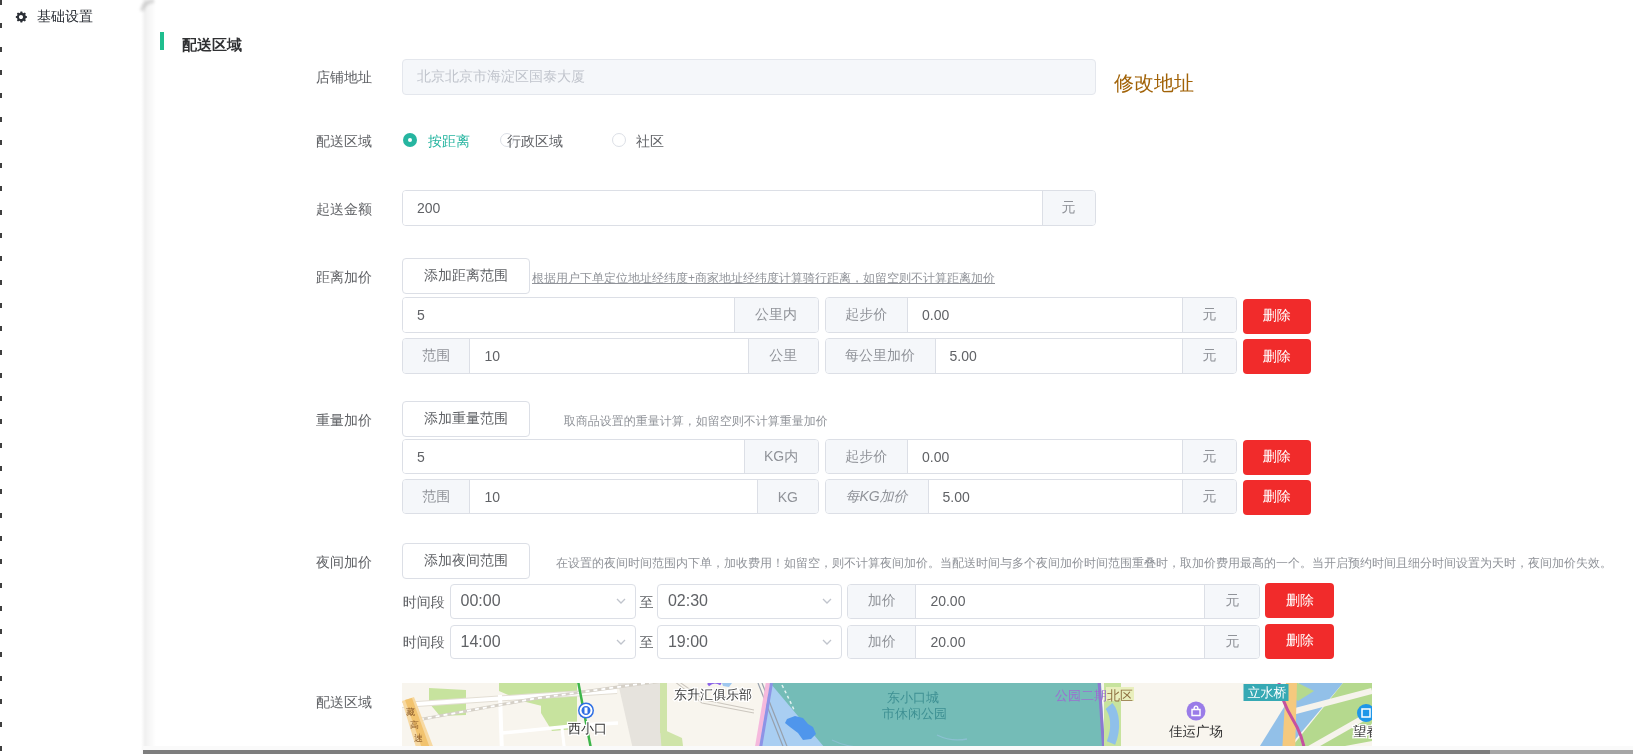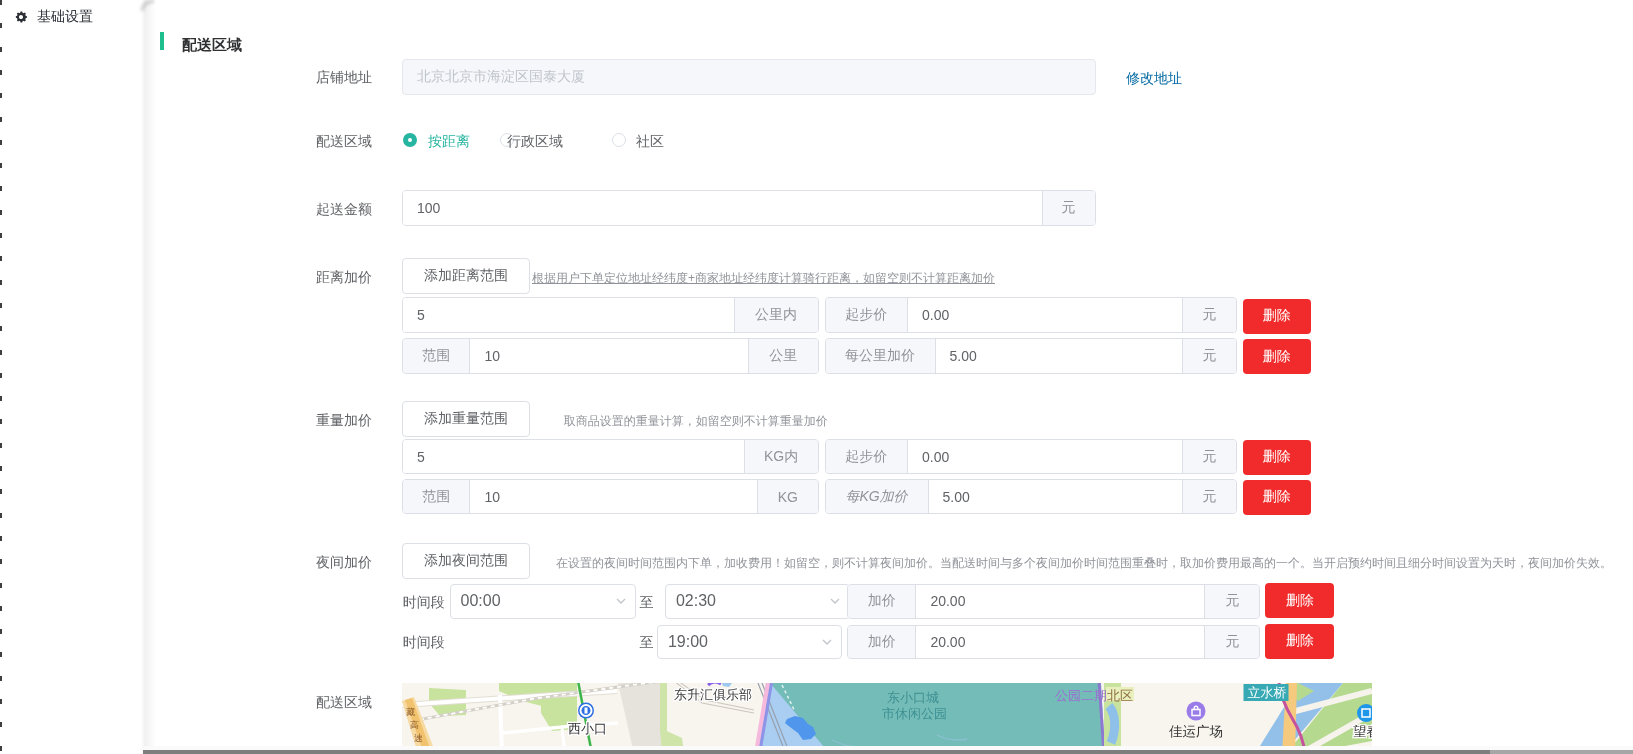--- a/index.html
+++ b/index.html
@@ -71,38 +71,38 @@
     <span>基础设置</span>
   </div>
 
   <div class="abs" id="tbar"></div>
   <div class="abs" id="ttext">配送区域</div>
 
   <div class="abs lbl" style="left:172px; top:69px;">店铺地址</div>
   <div class="abs" style="left:402px; top:58.5px; width:693.5px; height:36px;
        background:#F5F7FA; border:1px solid #E4E7ED; border-radius:4px;
        display:flex; align-items:center; padding-left:14px; color:#C0C4CC; font-size:14px;">北京北京市海淀区国泰大厦</div>
-  <div class="abs" style="left:1114px; top:69.5px; font-size:14px; color:#0369a1;margin-left:12px;">修改地址</div>
+  <div class="abs" style="left:1114px; top:69.5px; font-size:20px; color:#a16207;">修改地址</div>
 
   <div class="abs lbl" style="left:172px; top:133px;">配送区域</div>
   <div class="abs" style="left:403.3px; top:133px; width:14px; height:14px;
        background:#26b5a0; border-radius:50%;"></div>
   <div class="abs" style="left:408.3px; top:138px; width:4px; height:4px;
        background:#fff; border-radius:50%;"></div>
   <div class="abs teal" style="left:428px; top:133px; font-size:14px;">按距离</div>
   <div class="abs" style="left:500px; top:133px; width:14px; height:14px;
        border:1px solid #dcdfe6; border-radius:50%; background:#fff;"></div>
   <div class="abs txt" style="left:507px; top:133px;">行政区域</div>
   <div class="abs" style="left:612px; top:133px; width:14px; height:14px;
        border:1px solid #dcdfe6; border-radius:50%; background:#fff;"></div>
   <div class="abs txt" style="left:636px; top:133px;">社区</div>
 
   <div class="abs lbl" style="left:172px; top:200.5px;">起送金额</div>
   <div class="abs ig" style="left:402px; top:189.5px; width:693.5px; height:36px;">
-    <div class="in">100</div>
+    <div class="in">200</div>
     <div class="app" style="width:53px;">元</div>
   </div>
 
   <div class="abs lbl" style="left:172px; top:269px;">距离加价</div>
   <div class="abs btn" style="left:402px; top:258px; width:128px; height:36px;font-family:Liberation Mono, monospace;">添加距离范围</div>
   <div class="abs hint" style="left:532px; top:270px;text-decoration:underline;">根据用户下单定位地址经纬度+商家地址经纬度计算骑行距离，如留空则不计算距离加价</div>
 
   <div class="abs ig" style="left:402px; top:297.3px; width:416.6px; height:36px;">
     <div class="in">5</div>
     <div class="app" style="width:84px;">公里内</div>
@@ -157,33 +157,38 @@
   <div class="abs btn" style="left:402px; top:543px; width:128px; height:36px;">添加夜间范围</div>
   <div class="abs hint" style="left:556px; top:555px;">在设置的夜间时间范围内下单，加收费用！如留空，则不计算夜间加价。当配送时间与多个夜间加价时间范围重叠时，取加价费用最高的一个。当开启预约时间且细分时间设置为天时，夜间加价失效。</div>
 
   <div class="abs txt" style="left:402.7px; top:594px;">时间段</div>
   <div class="abs sel" style="left:449.5px; top:584.1px; width:186.5px; height:34.5px;">00:00
     <svg class="chev" viewBox="0 0 10 10">
         <path d="M1 3 L5 7 L9 3" stroke="#c0c4cc" stroke-width="1.3" fill="none"></path>
       </svg>
   </div>
   <div class="abs txt" style="left:639.4px; top:594px; color:#606266;">至</div>
-  <div class="abs sel" style="left:656.9px; top:584.1px; width:185px; height:34.5px;margin-left:8px;">02:30
+  <div class="abs sel" style="left:656.9px; top:584.1px; width:185px; height:34.5px;">02:30
     <svg class="chev" viewBox="0 0 10 10">
         <path d="M1 3 L5 7 L9 3" stroke="#c0c4cc" stroke-width="1.3" fill="none"></path>
       </svg>
   </div>
   <div class="abs ig" style="left:846.9px; top:584.1px; width:413.6px; height:34.5px;">
     <div class="pre" style="width:68.5px;">加价</div>
     <div class="in">20.00</div>
     <div class="app" style="width:55px;">元</div>
   </div>
   <div class="abs del" style="left:1265.4px; top:583.1px; width:69px; height:35px;">删除</div>
 
   <div class="abs txt" style="left:402.7px; top:634.4px;">时间段</div>
+  <div class="abs sel" style="left:449.5px; top:624.5px; width:186.5px; height:34.5px;">14:00
+    <svg class="chev" viewBox="0 0 10 10">
+        <path d="M1 3 L5 7 L9 3" stroke="#c0c4cc" stroke-width="1.3" fill="none"></path>
+      </svg>
+  </div>
   <div class="abs txt" style="left:639.4px; top:634.4px; color:#606266;">至</div>
   <div class="abs sel" style="left:656.9px; top:624.5px; width:185px; height:34.5px;">19:00
     <svg class="chev" viewBox="0 0 10 10">
         <path d="M1 3 L5 7 L9 3" stroke="#c0c4cc" stroke-width="1.3" fill="none"></path>
       </svg>
   </div>
   <div class="abs ig" style="left:846.9px; top:624.5px; width:413.6px; height:34.5px;">
     <div class="pre" style="width:68.5px;">加价</div>
     <div class="in">20.00</div>
     <div class="app" style="width:55px;">元</div>

